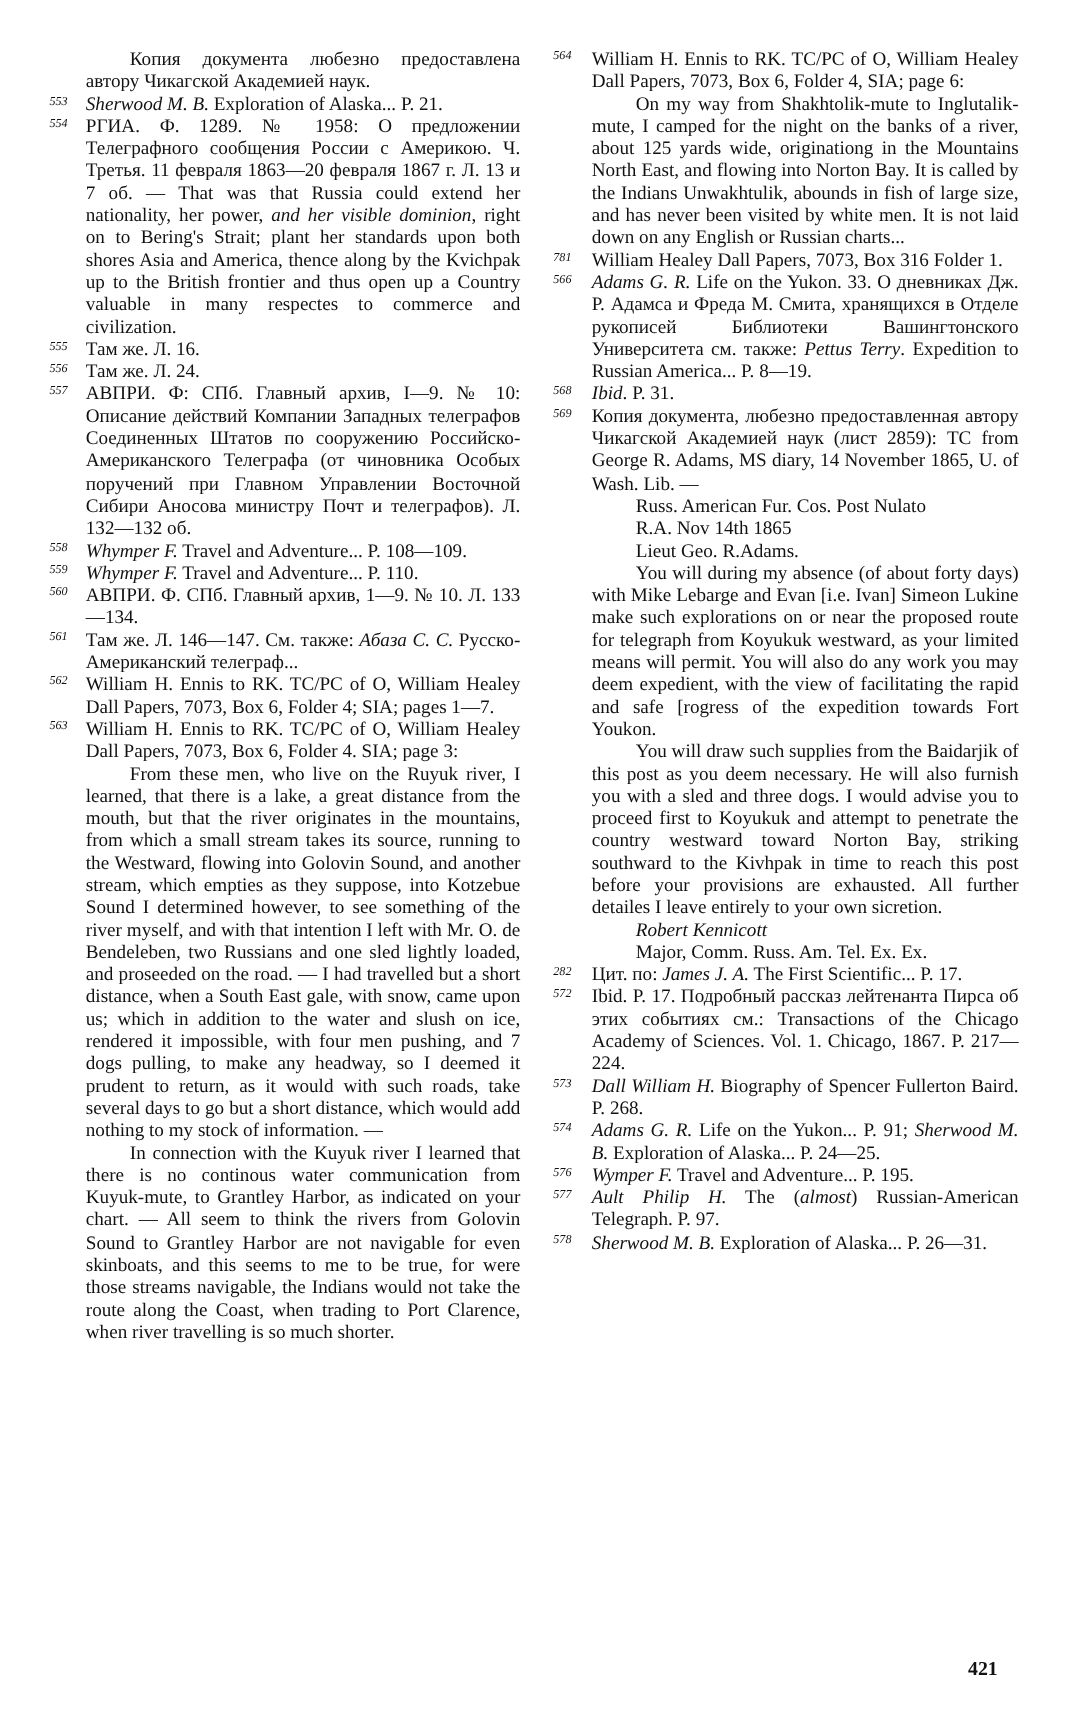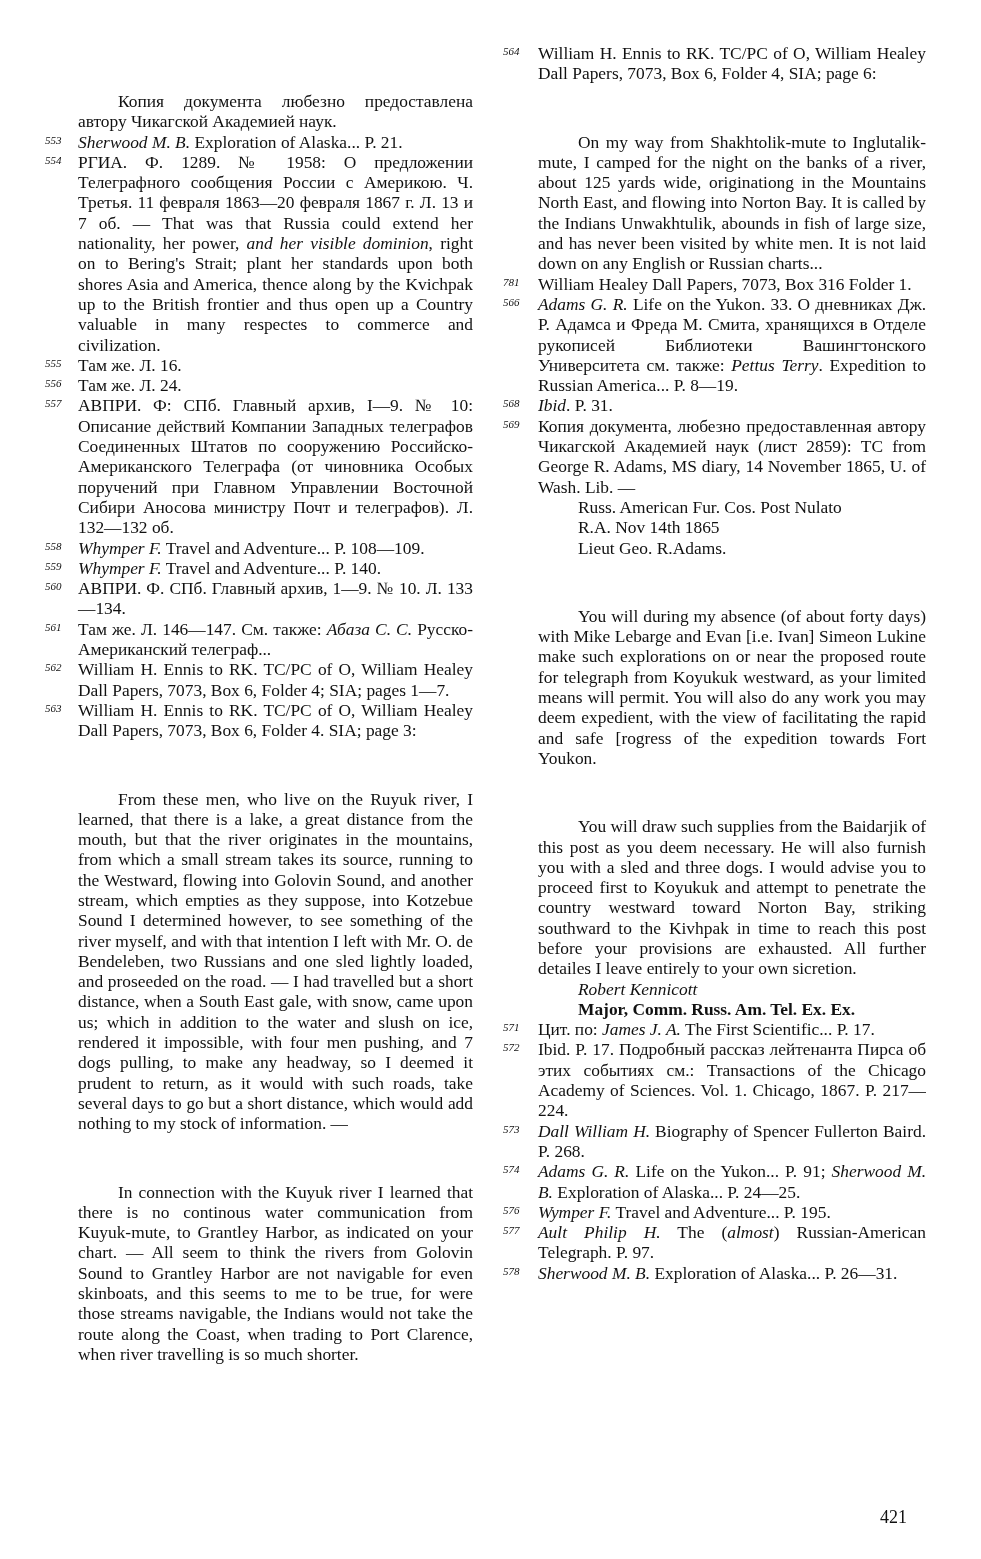--- a/index.html
+++ b/index.html
@@ -13,28 +13,28 @@
     font-size: 17.4px; line-height: 20.3px;
   }
   .col.left { left: 78px; width: 395px; }
   .col.right { left: 538px; width: 388px; }
   .note { position: relative; text-align: justify; text-align-last: left; }
   .num {
     position: absolute; left: -33px; top: 0;
     font-size: 11px; line-height: 16px; font-style: italic;
   }
   .col.right .num { left: -35px; }
-  .para { text-indent: 40px; text-align: justify; text-align-last: left; margin-top: 48px; }
+  .para { text-indent: 40px; text-align: justify; text-align-last: left; }
   .addr { padding-left: 40px; }
   .sig { padding-left: 40px; font-style: italic; }
-  .rank { padding-left: 40px; font-weight: bold; }
+  .rank { padding-left: 40px; }
   i, .it { font-style: italic; }
   .page-number {
     position: absolute; left: 880px; top: 1507px;
-    font-size: 18px; font-weight: normal;
+    font-size: 18px; font-weight: bold;
   }
 </style>
 </head>
 <body>
 
 <div class="col left">
   <div class="para">Копия документа любезно предоставлена автору Чикагской Академией наук.</div>
 
   <div class="note">
     <span class="num">553</span><i>Sherwood M. B.</i><span> Exploration of Alaska... P. 21.</span>
@@ -54,21 +54,21 @@
 
   <div class="note">
     <span class="num">557</span><span>АВПРИ. Ф: СПб. Главный архив, I—9. № 10: Описание действий Компании Западных телеграфов Соединенных Штатов по сооружению Российско-Американского Телеграфа (от чиновника Особых поручений при Главном Управлении Восточной Сибири Аносова министру Почт и телеграфов). Л. 132—132 об.</span>
   </div>
 
   <div class="note">
     <span class="num">558</span><i>Whymper F.</i><span> Travel and Adventure... P. 108—109.</span>
   </div>
 
   <div class="note">
-    <span class="num">559</span><i>Whymper F.</i><span> Travel and Adventure... P. 140.</span>
+    <span class="num">559</span><i>Whymper F.</i><span> Travel and Adventure... P. 110.</span>
   </div>
 
   <div class="note">
     <span class="num">560</span><span>АВПРИ. Ф. СПб. Главный архив, 1—9. № 10. Л. 133—134.</span>
   </div>
 
   <div class="note">
     <span class="num">561</span><span>Там же. Л. 146—147. См. также: </span><i>Абаза С. С.</i><span> Русско-Американский телеграф...</span>
   </div>
 
@@ -109,21 +109,21 @@
   <div class="addr">Russ. American Fur. Cos. Post Nulato</div>
   <div class="addr">R.A. Nov 14th 1865</div>
   <div class="addr">Lieut Geo. R.Adams.</div>
   <div class="para">You will during my absence (of about forty days) with Mike Lebarge and Evan [i.e. Ivan] Simeon Lukine make such explorations on or near the proposed route for telegraph from Koyukuk westward, as your limited means will permit. You will also do any work you may deem expedient, with the view of facilitating the rapid and safe [rogress of the expedition towards Fort Youkon.</div>
   <div class="para">You will draw such supplies from the Baidarjik of this post as you deem necessary. He will also furnish you with a sled and three dogs. I would advise you to proceed first to Koyukuk and attempt to penetrate the country westward toward Norton Bay, striking southward to the Kivhpak in time to reach this post before your provisions are exhausted. All further detailes I leave entirely to your own sicretion.</div>
   <div class="sig">Robert Kennicott</div>
   <div class="rank">Major, Comm. Russ. Am. Tel. Ex. Ex.</div>
 
 
   <div class="note">
-    <span class="num">571</span><span>Цит. по: </span><i>James J. A.</i><span> The First Scientific... P. 17.</span>
+    <span class="num">282</span><span>Цит. по: </span><i>James J. A.</i><span> The First Scientific... P. 17.</span>
   </div>
 
   <div class="note">
     <span class="num">572</span><span>Ibid. P. 17. Подробный рассказ лейтенанта Пирса об этих событиях см.: Transactions of the Chicago Academy of Sciences. Vol. 1. Chicago, 1867. P. 217—224.</span>
   </div>
 
   <div class="note">
     <span class="num">573</span><i>Dall William H.</i><span> Biography of Spencer Fullerton Baird. P. 268.</span>
   </div>
 

